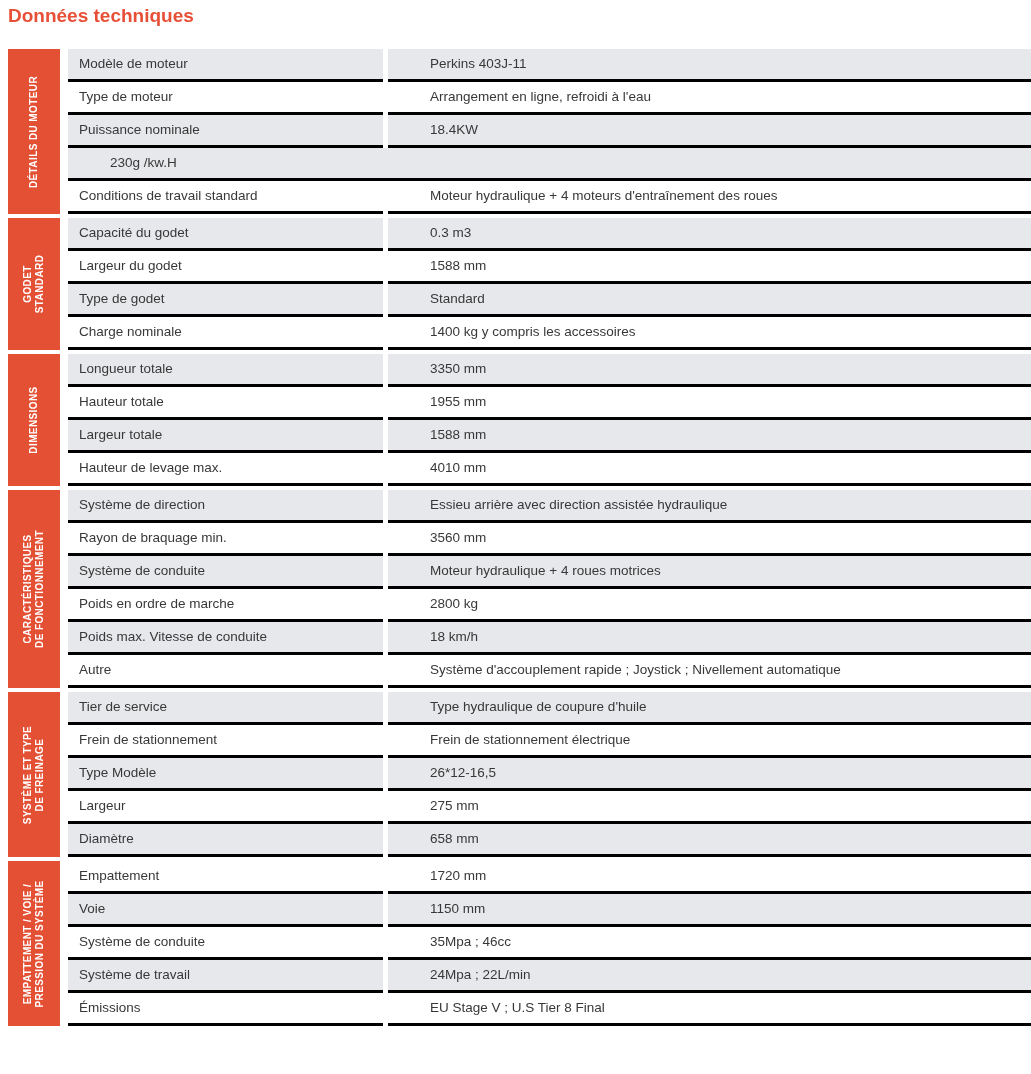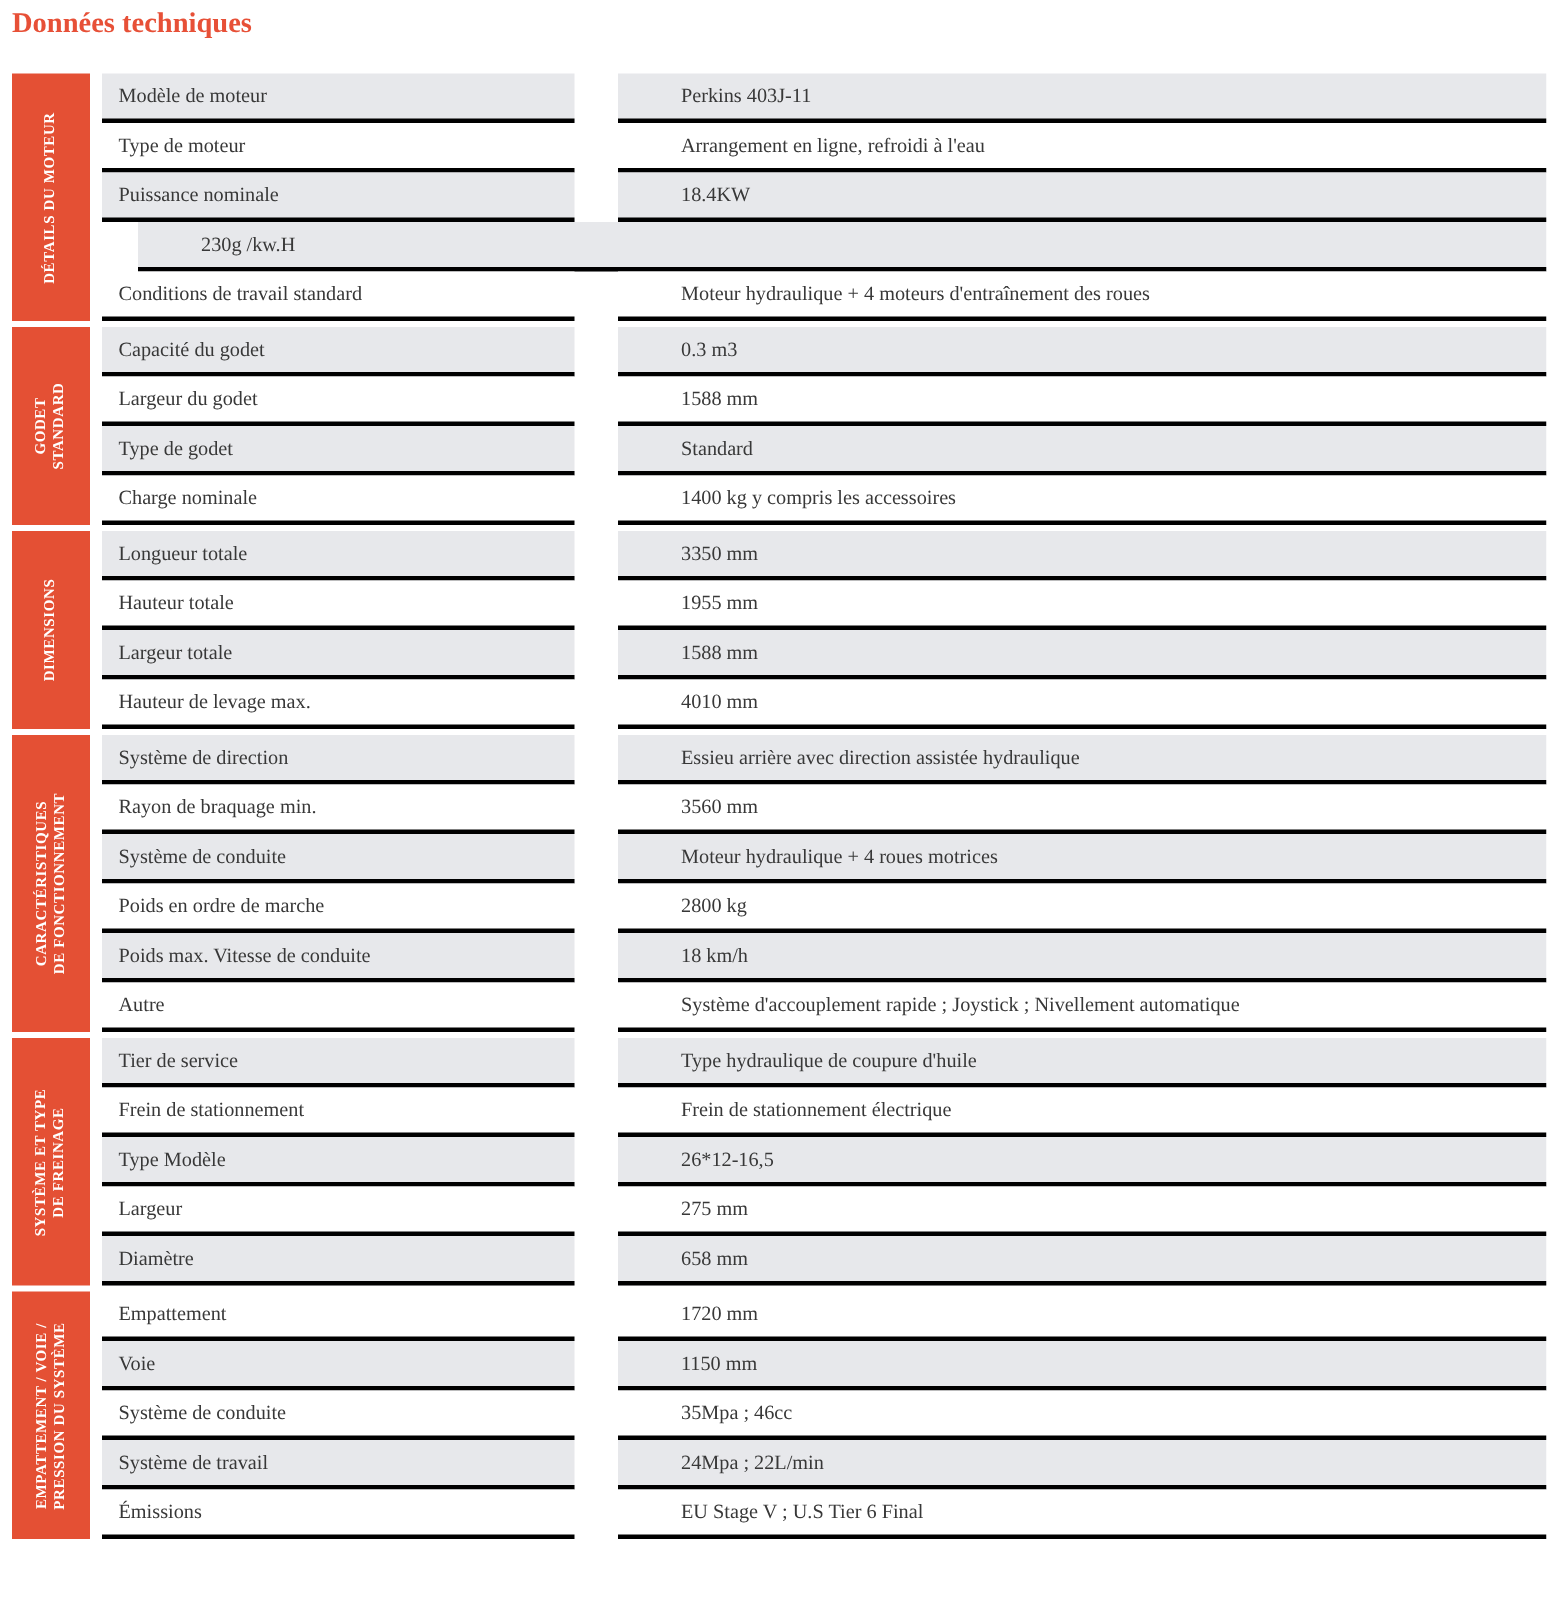--- a/index.html
+++ b/index.html
@@ -8,21 +8,21 @@
     --text: #383838;
     --title: #e75037;
   }
   * { box-sizing: border-box; }
   html, body { margin: 0; padding: 0; }
   body {
     width: 1031px;
     background: #fff;
     font-family: "Liberation Sans", sans-serif;
   }
-  .page { padding-top: 4px; font-family: Liberation Serif, serif; }
+  .page { padding-top: 4px; }
   .title {
     margin: 0 0 0 8px;
     font-size: 19px;
     line-height: 24px;
     font-weight: 700;
     color: var(--title);
   }
   .spec-table {
     margin: 21px 0 0 8px;
     display: flex;
@@ -71,21 +71,20 @@
     flex-shrink: 0;
     margin-right: 5px;
     padding-left: 11px;
     padding-right: 10px;
     white-space: pre-line;
   }
   .cell-value {
     flex: 1;
     padding-left: 42px;
     padding-right: 10px;
-    margin-left: 24px;
   }
 </style>
 </head>
 <body>
 
 <div class="page">
   <h1 class="title">Données techniques</h1>
   <div class="spec-table">
       <div class="section">
         <div class="side">
@@ -237,18 +236,18 @@
           <div class="row">
             <div class="cell cell-label">Système de conduite</div>
             <div class="cell cell-value">35Mpa ; 46cc</div>
           </div>
           <div class="row">
             <div class="cell cell-label alt">Système de travail</div>
             <div class="cell cell-value alt">24Mpa ; 22L/min</div>
           </div>
           <div class="row">
             <div class="cell cell-label">Émissions</div>
-            <div class="cell cell-value">EU Stage V ; U.S Tier 6 Final</div>
+            <div class="cell cell-value">EU Stage V ; U.S Tier 8 Final</div>
           </div>
         </div>
       </div>
     </div>
 </div>
 
 </body></html>

